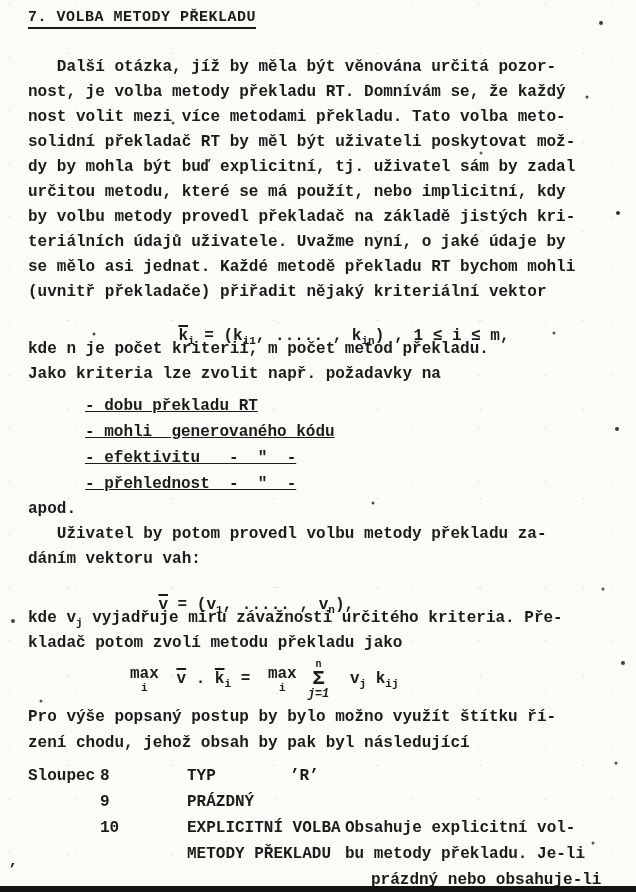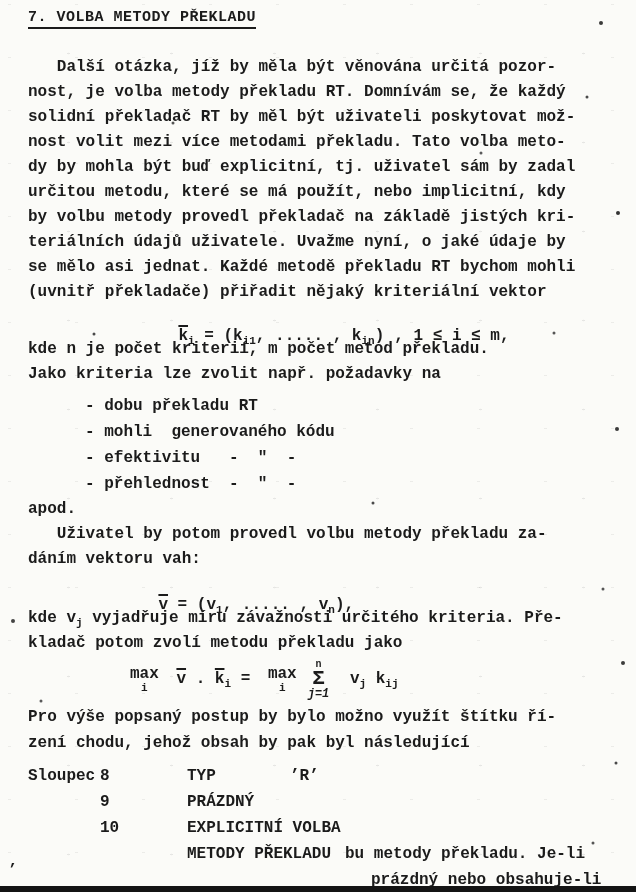--- a/index.html
+++ b/index.html
@@ -27,21 +27,21 @@
     font-size:15px; letter-spacing:0.5px;
     line-height:18px; height:20px;
     border-bottom:2px solid #1b1b1b;
     padding-bottom:1px;
     white-space:pre;
   }
   .para1 { margin-top:26px; }
   .formula { white-space:pre; }
   .formula1 { height:32px; padding-top:4px; margin-left:112px; }
   .para2 { }
-  .list { margin-top:6px; margin-left:57px; }
+  .list { margin-top:6px; margin-left:57px;text-decoration:underline; }
   .list .line { line-height:26px; height:26px; }
   .apod { }
   .formula2 { height:34px; padding-top:6px; margin-left:92px; }
   .para4 { }
   .formula3 {
     height:48px; margin-left:102px;
     display:flex; align-items:center;gap:8px;
   }
   .para5 .line { line-height:26px; height:26px; }
   sub { font-size:11px; }
@@ -72,22 +72,22 @@
 </head>
 <body>
 
 <div class="page">
 
   <h1 class="title">7. VOLBA METODY PŘEKLADU</h1>
 
   <div class="para1">
     <div class="line">   Další otázka, jíž by měla být věnována určitá pozor-</div>
     <div class="line">nost, je volba metody překladu RT. Domnívám se, že každý</div>
+    <div class="line">nost volit mezi více metodami překladu. Tato volba meto-</div>
     <div class="line">solidní překladač RT by měl být uživateli poskytovat mož-</div>
-    <div class="line">nost volit mezi více metodami překladu. Tato volba meto-</div>
     <div class="line">dy by mohla být buď explicitní, tj. uživatel sám by zadal</div>
     <div class="line">určitou metodu, které se má použít, nebo implicitní, kdy</div>
     <div class="line">by volbu metody provedl překladač na základě jistých kri-</div>
     <div class="line">teriálních údajů uživatele. Uvažme nyní, o jaké údaje by</div>
     <div class="line">se mělo asi jednat. Každé metodě překladu RT bychom mohli</div>
     <div class="line">(uvnitř překladače) přiřadit nějaký kriteriální vektor</div>
   </div>
 
   <div class="formula formula1">
     <span class="ovl">k</span><sub>i</sub><span> = (k</span><sub>i1</sub><span>, ..... , k</span><sub>in</sub><span>)</span><span class="cond">, 1 ≤ i ≤ m,</span>
@@ -154,20 +154,21 @@
     <div class="trow">
       <span class="tlabel"></span>
       <span class="tnum">9</span>
       <span class="tname">PRÁZDNÝ</span>
       <span class="tdesc"></span>
     </div>
     <div class="trow">
       <span class="tlabel"></span>
       <span class="tnum">10</span>
       <span class="tname">EXPLICITNÍ VOLBA</span>
+      <span class="tdesc">Obsahuje explicitní vol-</span>
     </div>
     <div class="trow">
       <span class="tlabel"></span>
       <span class="tnum"></span>
       <span class="tname">METODY PŘEKLADU</span>
       <span class="tdesc">bu metody překladu. Je-li</span>
     </div>
     <div class="trow">
       <span class="tlabel"></span>
       <span class="tnum"></span>

